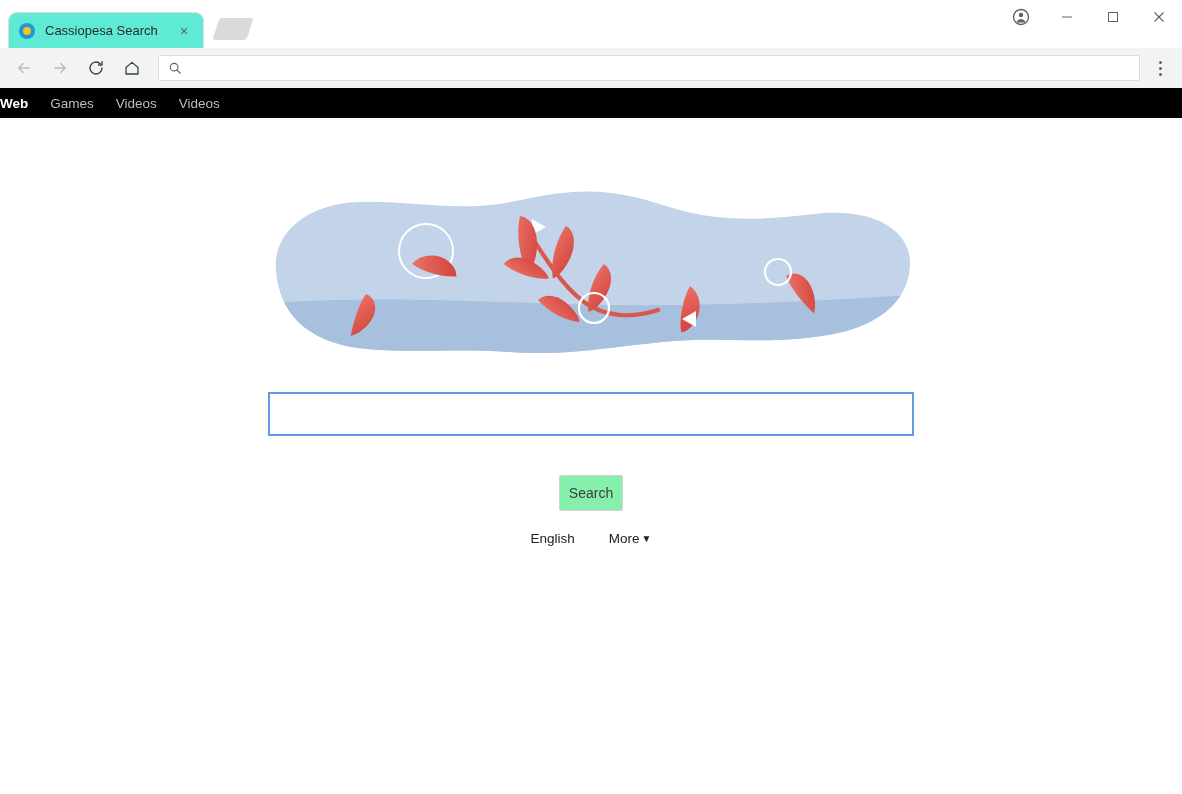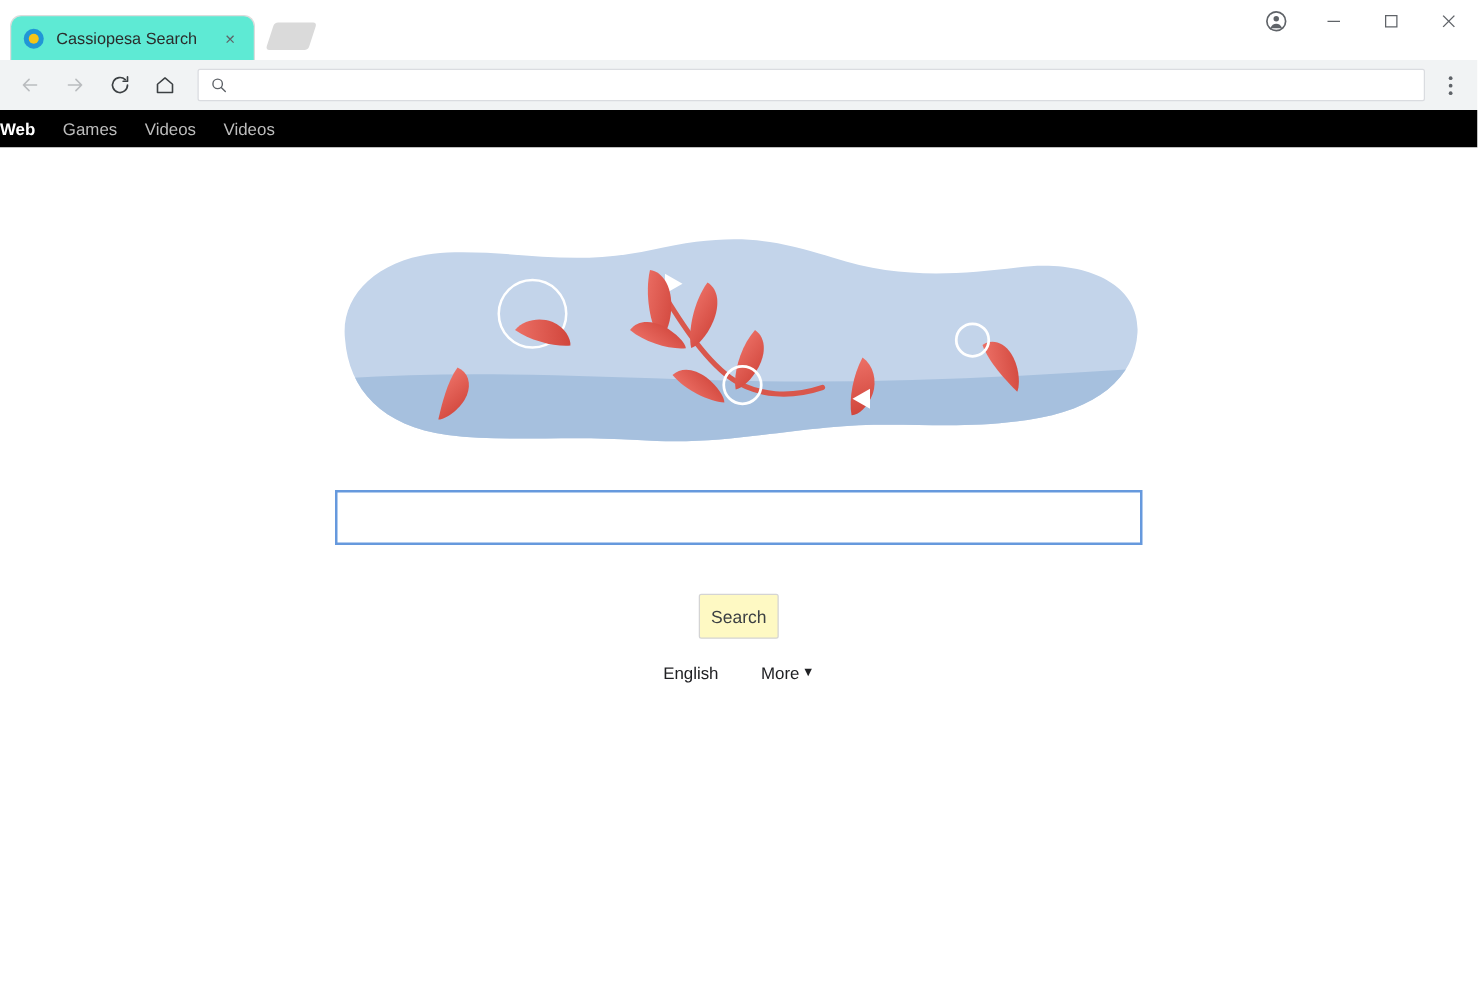--- a/index.html
+++ b/index.html
@@ -244,21 +244,21 @@
     background: #ffffff;
     padding: 0 10px;
     font-size: 15px;
     color: #202124;
     outline: none;
     font-family: "Liberation Sans", sans-serif;
   }
 
   .search-button {
     margin-top: 39px;
-    background: #fef9c3;
+    background: #86efac;
     border: 1px solid #d4d4d4;
     border-radius: 2px;
     color: #3c4043;
     font-size: 14px;
     font-family: "Liberation Sans", sans-serif;
     padding: 9px 9px;
     cursor: pointer;
   }
 
   .links-row {

